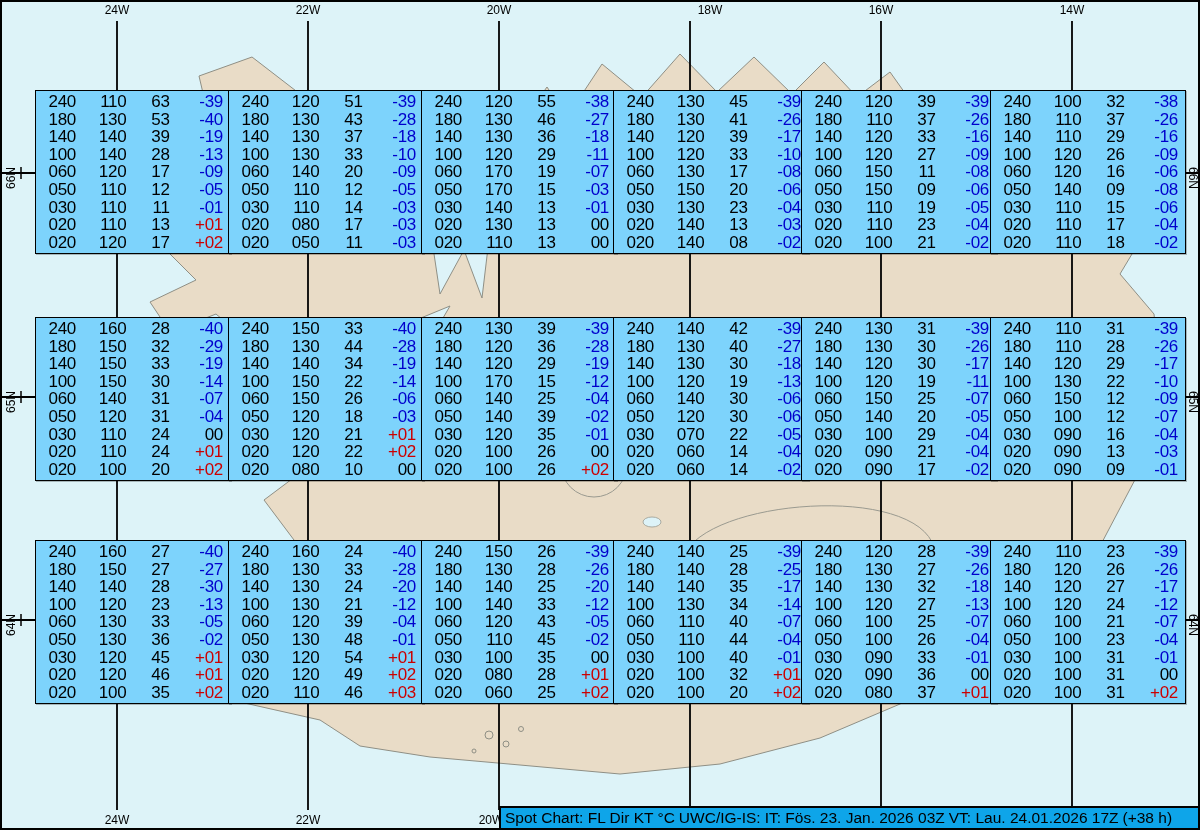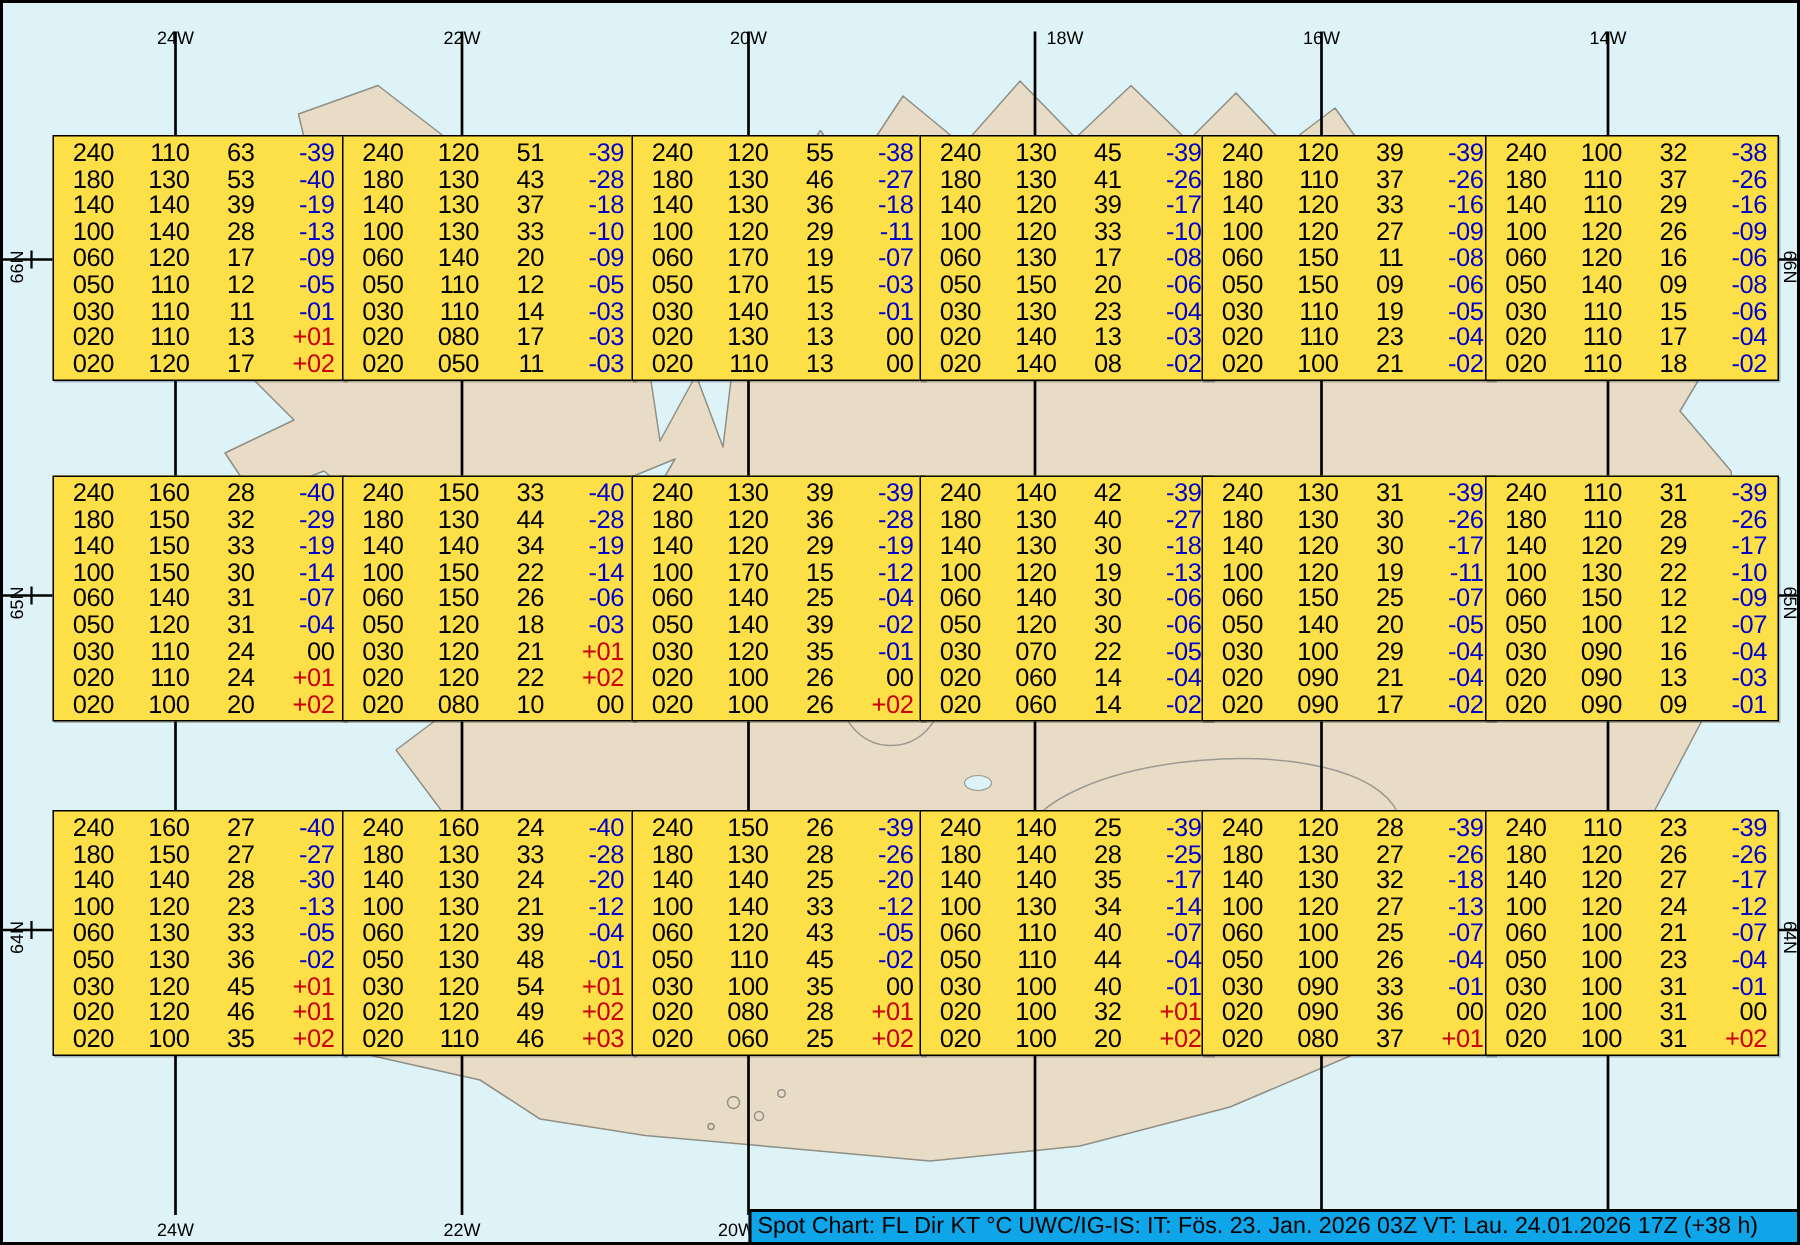--- a/index.html
+++ b/index.html
@@ -6,31 +6,31 @@
   #stage{
     position:relative;width:1200px;height:830px;
     background:var(--water,#ddf3f8);
     border:2px solid #000;box-sizing:border-box;
     font-family:"Liberation Sans",sans-serif;
     overflow:hidden;
   }
   svg{position:absolute;left:0;top:0;}
   .lon-label{
     position:absolute;top:1px;transform:translateX(-50%);
-    font-size:12px;color:#000;line-height:14px;margin-top:15px;
+    font-size:12px;color:#000;line-height:14px;
   }
   .lon-label.bottom{top:auto;bottom:1px;}
   .lat-label{
     position:absolute;font-size:12px;color:#000;line-height:12px;
     transform:translate(-50%,-50%) rotate(-90deg);
   }
   .lat-label.right{transform:translate(-50%,-50%) rotate(90deg);}
   .spot-box{
     position:absolute;width:196px;height:164px;box-sizing:border-box;
-    background:#fde047;border:1.5px solid #000;
+    background:#7dd3fc;border:1.5px solid #000;
     padding:2px 7px 0 7px;overflow:hidden;
     box-shadow:1px 1px 0 rgba(0,0,0,0.25);
   }
   .spot-row{
     display:grid;grid-template-columns:33px 37px 30px 40px;
     justify-content:space-between;line-height:17.6px;
     font-size:17px;color:#000;letter-spacing:-0.3px;
   }
   .spot-row span{text-align:right;}
   .t-neg{color:var(--temp-neg,#0000cc);}

